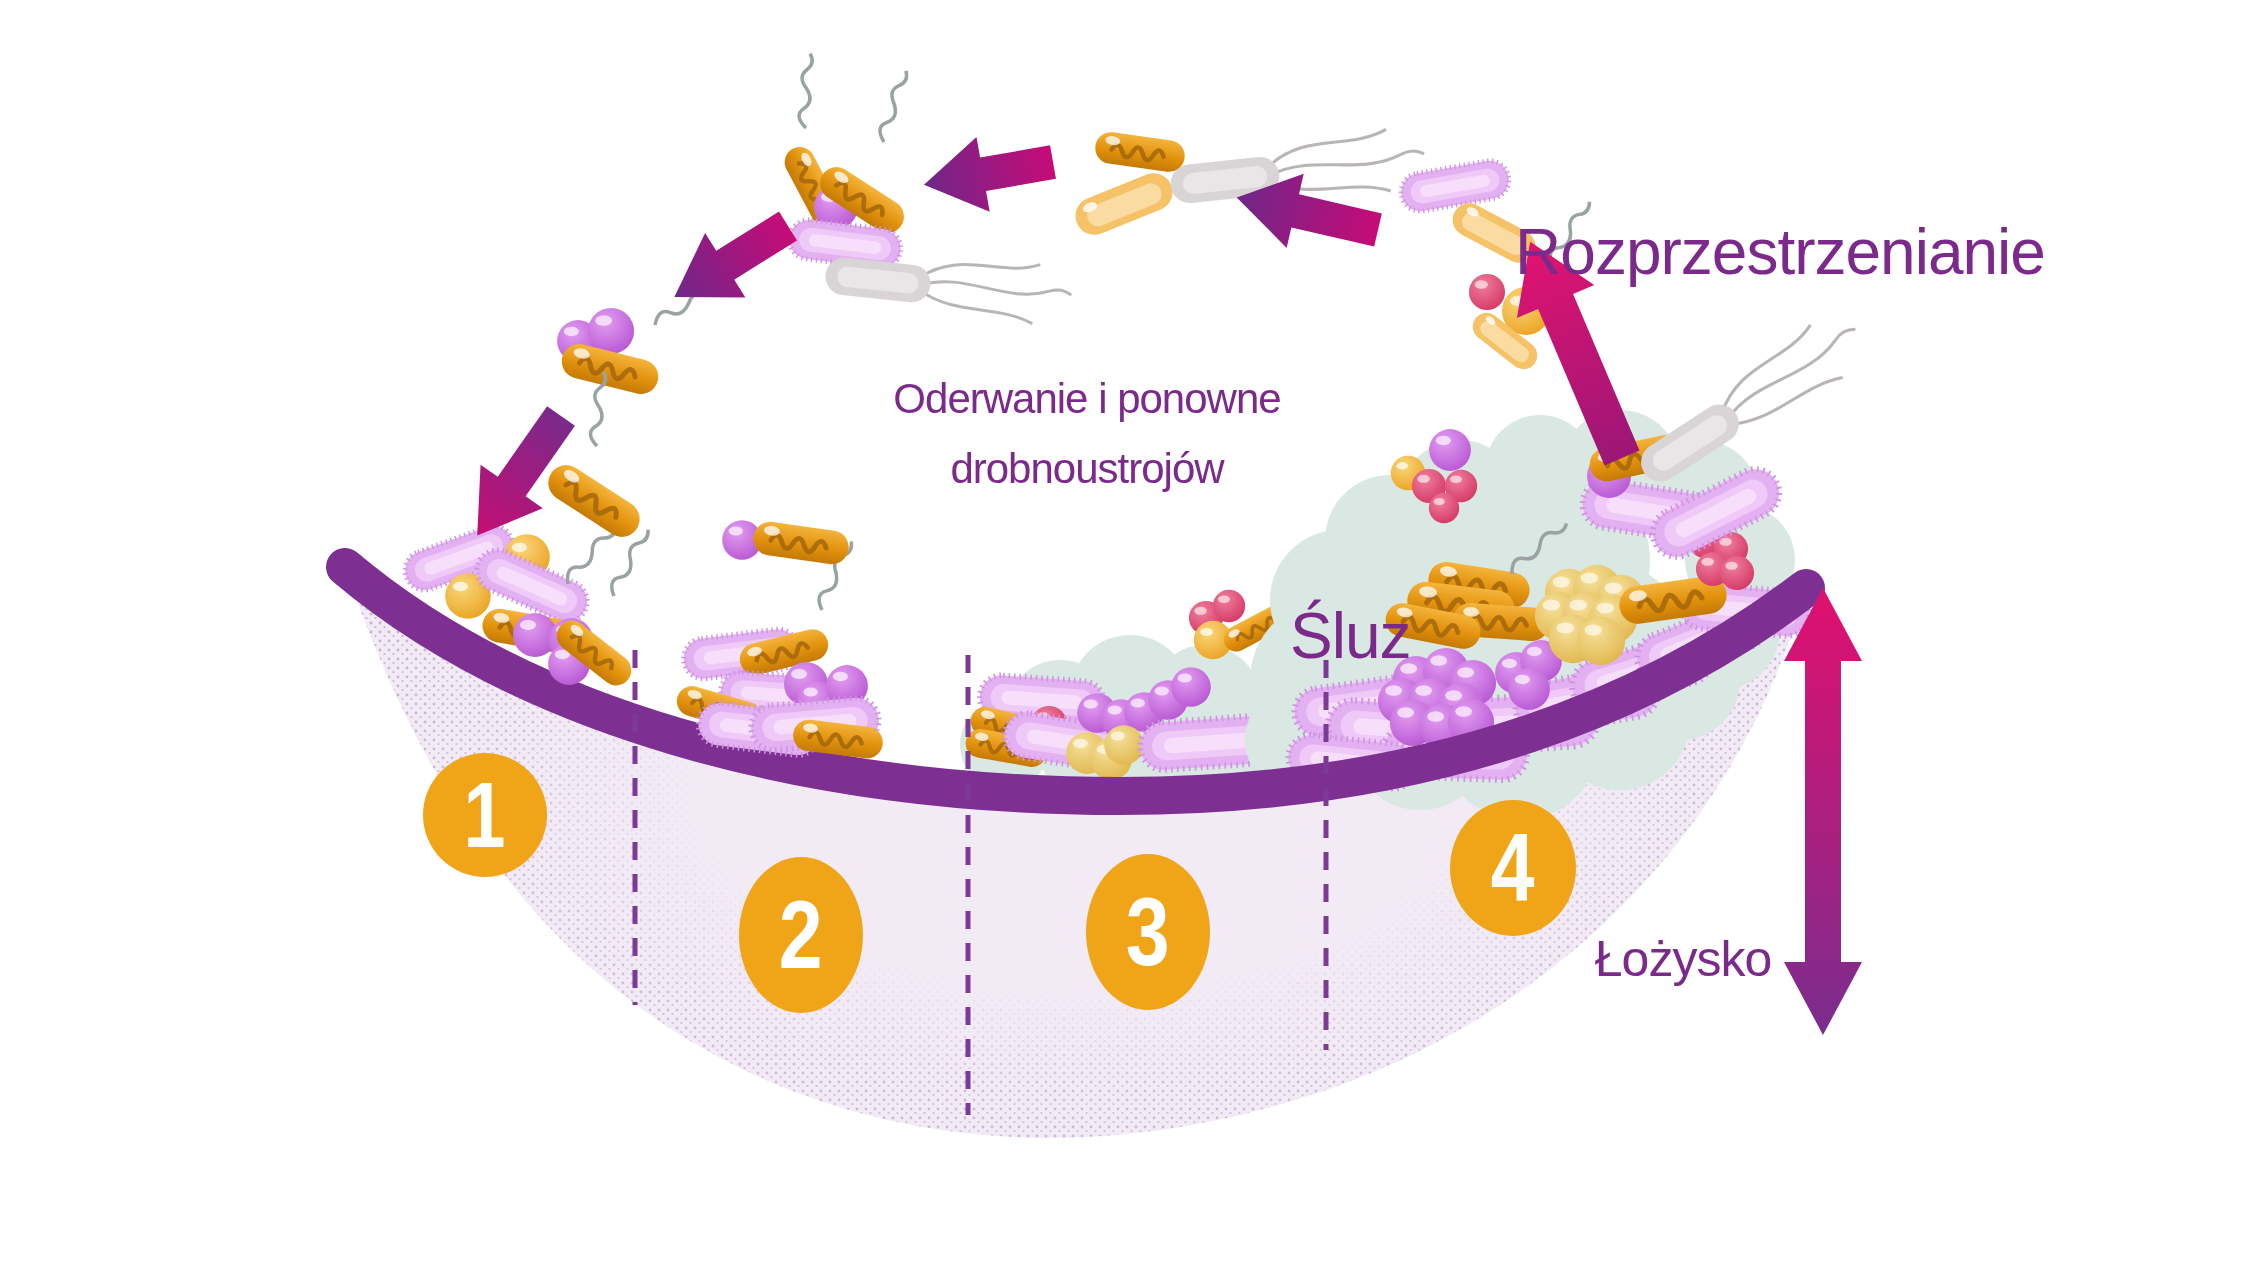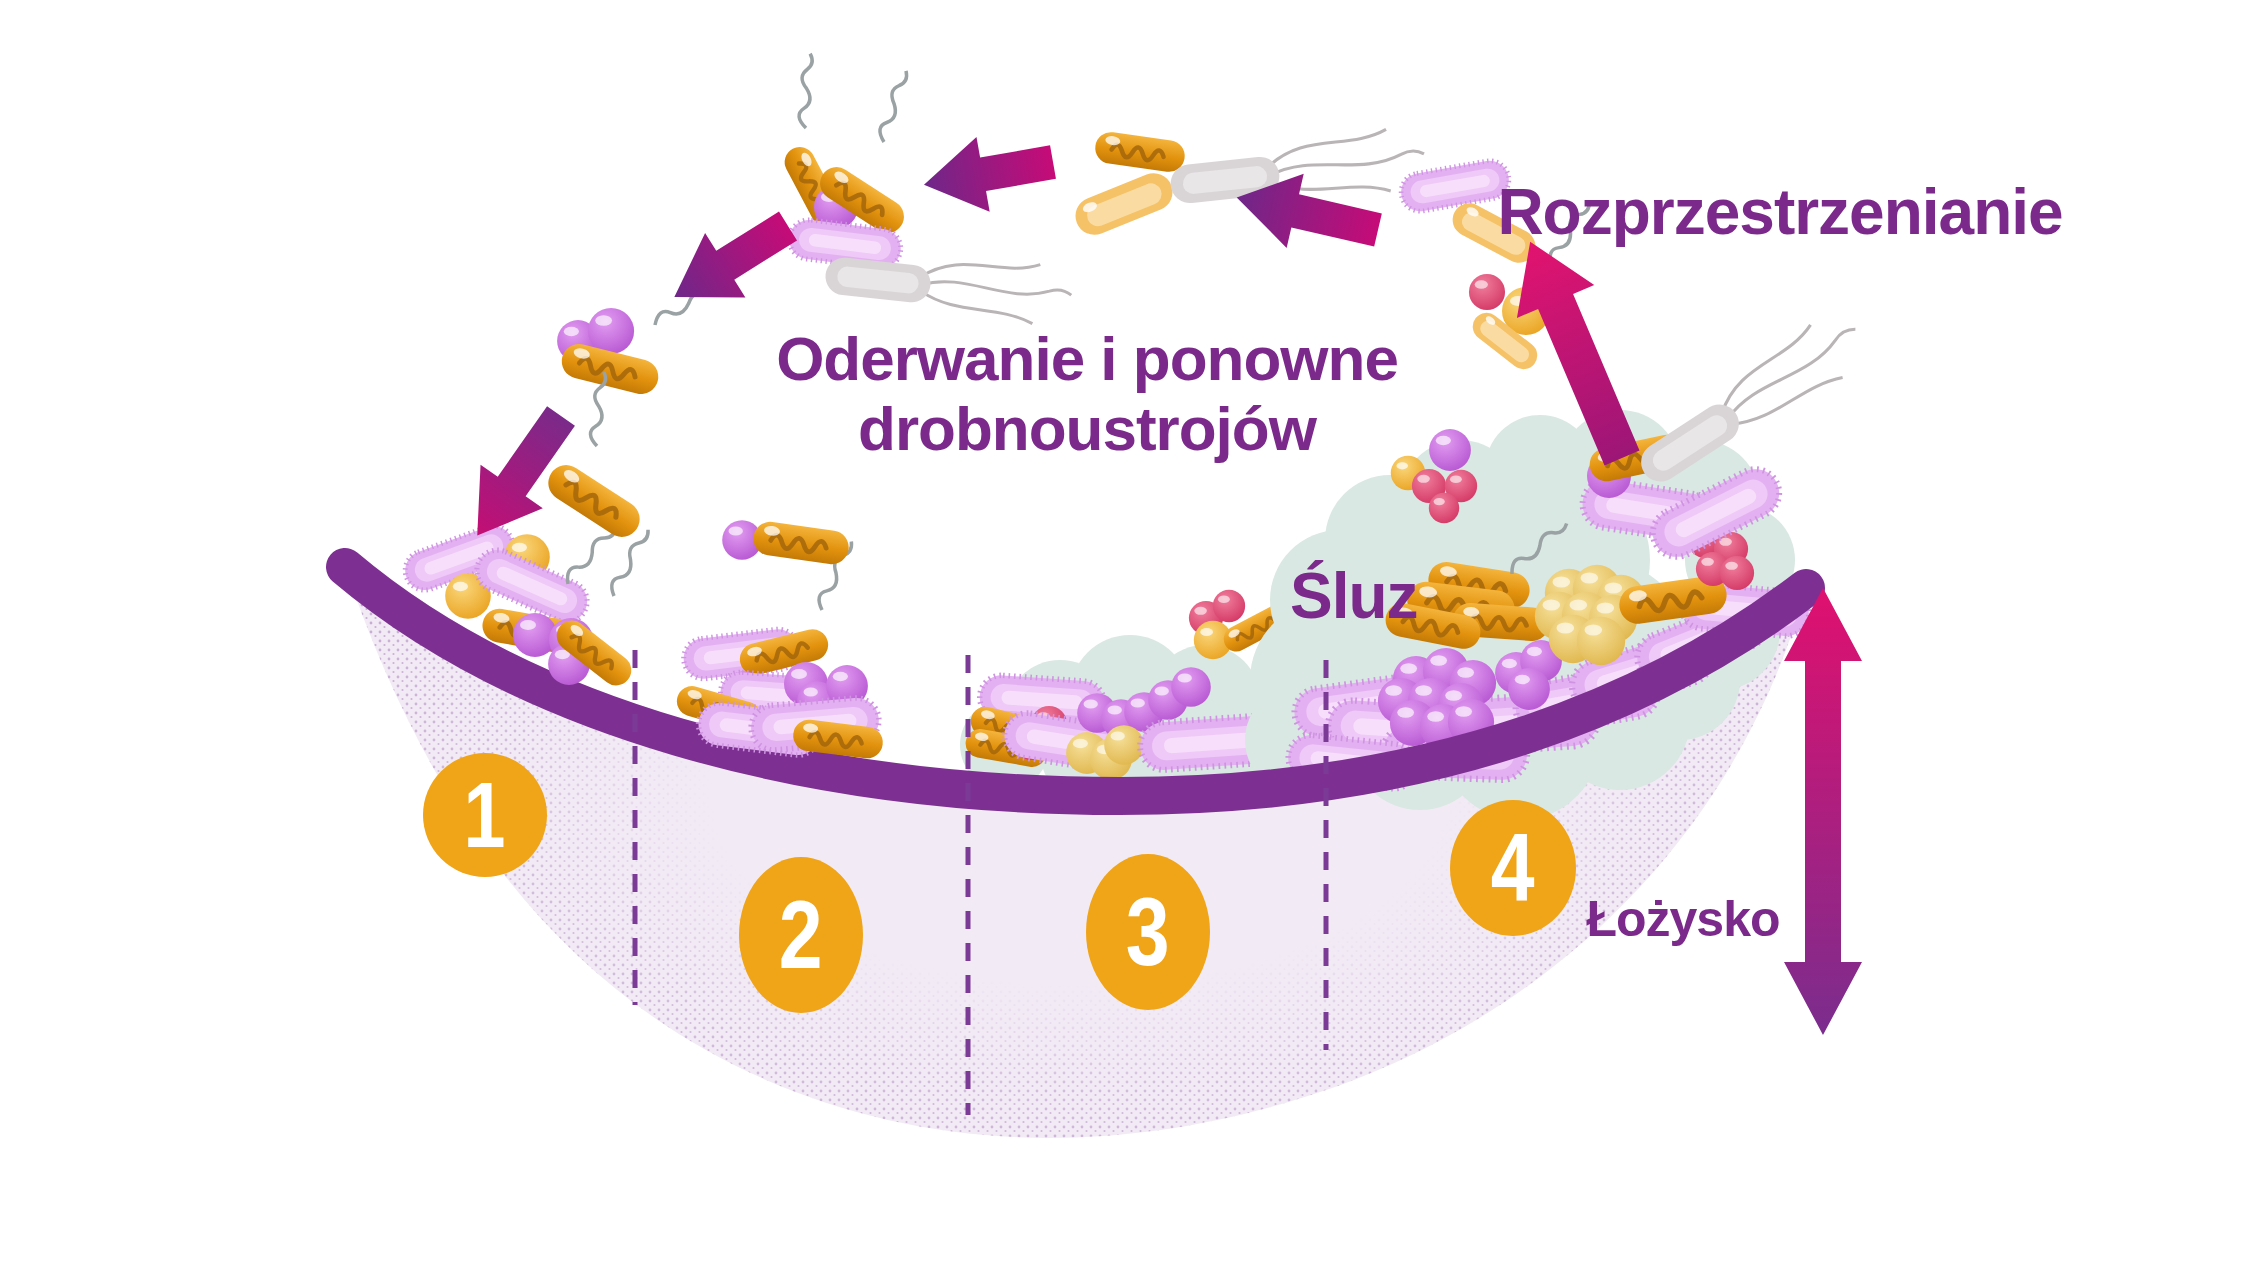--- a/index.html
+++ b/index.html
@@ -1,22 +1,22 @@
 <!DOCTYPE html>
 <html><head>
 <meta charset="utf-8">
 <style>
   html,body{margin:0;padding:0;background:#fff;}
   body{width:2267px;height:1277px;position:relative;overflow:hidden;
        font-family:"Liberation Sans",sans-serif;}
   #art{position:absolute;left:0;top:0;z-index:1;}
-  .lbl{position:absolute;z-index:3;color:#7b2a8b;font-weight:bold;
-       text-align:center;letter-spacing:-1px;line-height:1.08;}
+  .lbl{position:absolute;z-index:3;color:#7b2a8b;font-weight:normal;
+       text-align:center;letter-spacing:-1px;line-height:1.08;margin-top:40px;}
   .lbl-spreading{left:1480px;top:178px;width:600px;font-size:64px;}
-  .lbl-detach{left:752px;top:324px;width:670px;font-size:62px;line-height:70px;}
+  .lbl-detach{left:752px;top:324px;width:670px;font-size:42px;line-height:70px;}
   .lbl-mucus{left:1290px;top:562px;width:160px;font-size:64px;text-align:left;}
   .lbl-wound{left:1548px;top:876px;width:270px;font-size:50px;line-height:86px;}
   .badge{position:absolute;z-index:4;background:#f0a418;border-radius:50%;
          display:flex;align-items:center;justify-content:center;
          color:#fff;font-weight:bold;}
   .badge span{transform:scaleX(.82);}
   .b1{left:423px;top:753px;width:124px;height:124px;font-size:92px;}
   .b2{left:739px;top:857px;width:124px;height:156px;font-size:96px;}
   .b3{left:1086px;top:854px;width:124px;height:156px;font-size:96px;}
   .b4{left:1450px;top:800px;width:126px;height:136px;font-size:96px;}

